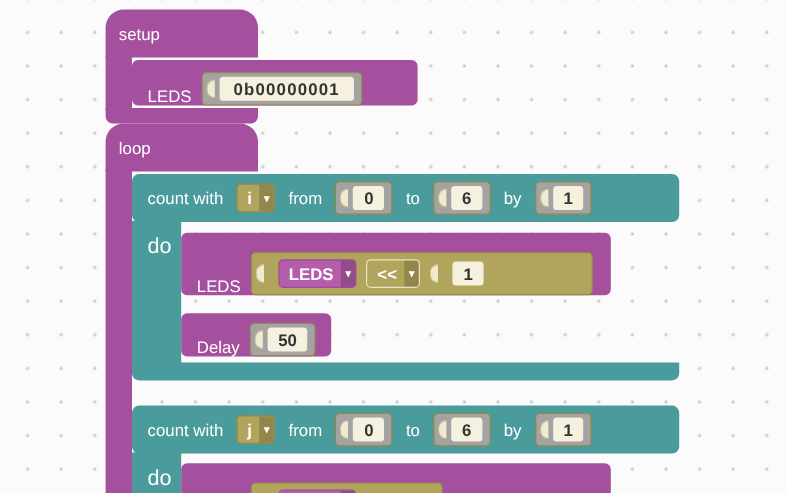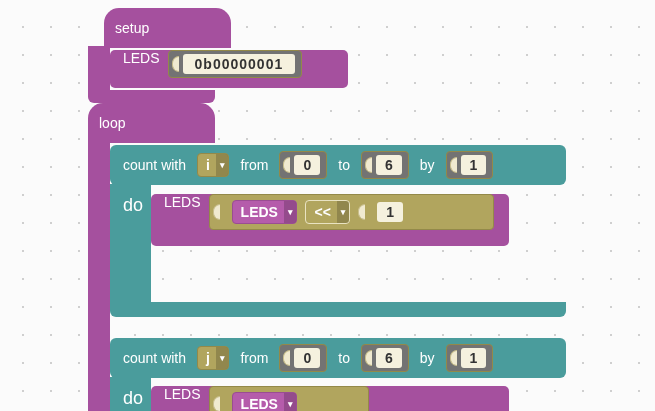--- a/index.html
+++ b/index.html
@@ -17,26 +17,26 @@
   .abs { position:absolute; }
   .purple { background:#a5509e; }
   .teal   { background:#4a9c9c; }
 
   .hat { border-radius:15px 15px 0 0; display:flex; align-items:center; padding-left:11px; }
   .lip { border-radius:0 0 6px 6px; }
   .hdr-label { color:#fff; font-size:14px; }
 
   .do-label { display:block; color:#fff; font-size:18px; padding:11px 0 0 13px; }
 
-  .stmt { display:inline-flex; align-items:flex-start; gap:8px; padding:0 13px; border-radius:5px; }
+  .stmt { display:inline-flex; align-items:flex-end; gap:8px; padding:0 13px; border-radius:5px; }
   .row-hdr { display:flex; align-items:center; gap:11px; padding:12px 13px; border-radius:6px;
              color:#fff; font-size:14px; }
   .blk-label { color:#fff; font-size:14px; }
 
-  .num-socket { display:inline-flex; align-items:center; background:#737373;
+  .num-socket { display:inline-flex; align-items:center; background:#a3a3a3;
                 border:1px solid #938949; border-radius:4px; padding:3px 6px 3px 3px; flex:none; }
   .tab { width:7px; height:16px; background:#f0ead0; border:1px solid #c8be8c; border-right:none;
          border-radius:8px 0 0 8px; margin-right:4px; flex:none; }
   .num-field { background:#f5f1de; color:#333; font-weight:600; font-size:14px;
                border-radius:3px; padding:2px 9px; text-align:center; white-space:nowrap; }
   .num-field.binary { letter-spacing:1px; padding:2px 12px; }
 
   .dd { display:inline-flex; align-items:stretch; border-radius:4px; overflow:hidden;
         font-size:14px; font-weight:600; color:#fff; flex:none; }
   .dd .dd-label { padding:3px 6px 3px 8px; display:flex; align-items:center; }
@@ -47,21 +47,21 @@
   .dd-op      { background:#b1a55e; border:1px solid #e9e3c2; }
 
   .expr-khaki { display:inline-flex; align-items:center; gap:8px; background:#b1a55e;
                 border:1px solid #938949; border-radius:4px; padding:5px 10px 5px 3px; }
 </style>
 </head>
 <body>
 
 <div class="workspace">
 
-  <div class="abs purple hat" style="left:104px; top:8px; width:127px; height:40px;">
+  <div class="abs purple hat" style="left:88px; top:8px; width:127px; height:40px;">
     <span class="hdr-label">setup</span>
   </div>
   <div class="abs purple" style="left:88px; top:46px; width:22px; height:46px;"></div>
   <div class="abs purple lip" style="left:88px; top:90px; width:127px; height:13px;"></div>
 
   <div class="abs stmt purple" style="left:110px; top:50px; height:38px; width:238px;">
     <span class="blk-label">LEDS</span>
     <span class="num-socket">
       <span class="tab"></span>
       <span class="num-field binary">0b00000001</span>
@@ -110,20 +110,27 @@
       </span>
       <span class="dd dd-op">
         <span class="dd-label">&lt;&lt;</span>
         <span class="dd-arrow">▾</span>
       </span>
       <span class="tab"></span>
       <span class="num-field">1</span>
     </span>
   </div>
 
+  <div class="abs stmt purple" style="left:151px; top:261px; height:36px;">
+    <span class="blk-label">Delay</span>
+    <span class="num-socket">
+      <span class="tab"></span>
+      <span class="num-field">50</span>
+    </span>
+  </div>
 
   <div class="abs teal row-hdr" style="left:110px; top:338px; width:456px; height:40px;">
     <span>count with</span>
     <span class="dd dd-khaki">
       <span class="dd-label">j</span>
       <span class="dd-arrow">▾</span>
     </span>
     <span>from</span>
     <span class="num-socket">
       <span class="tab"></span>

